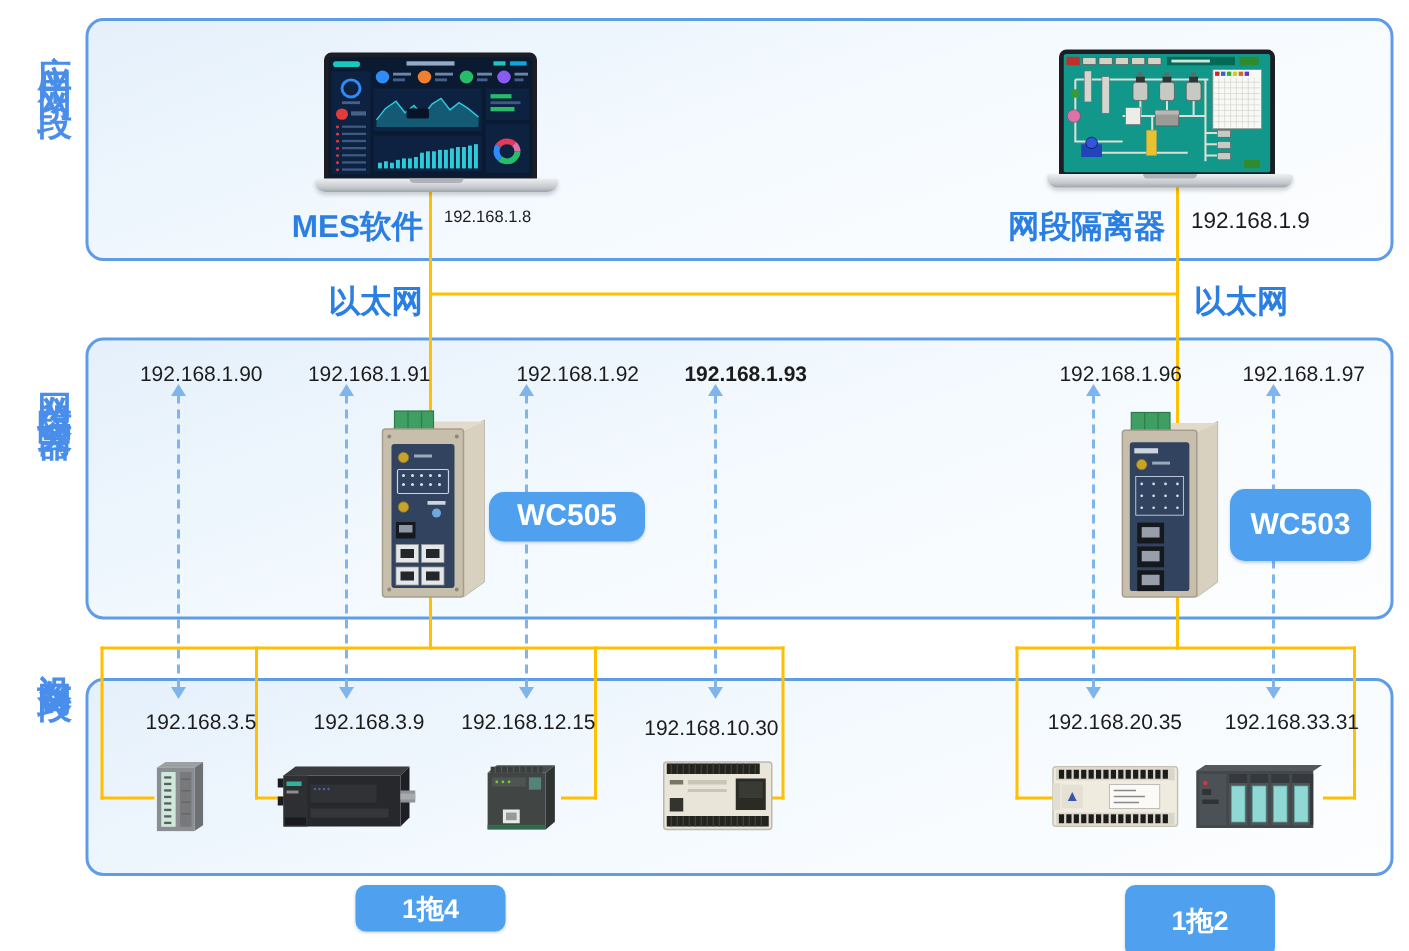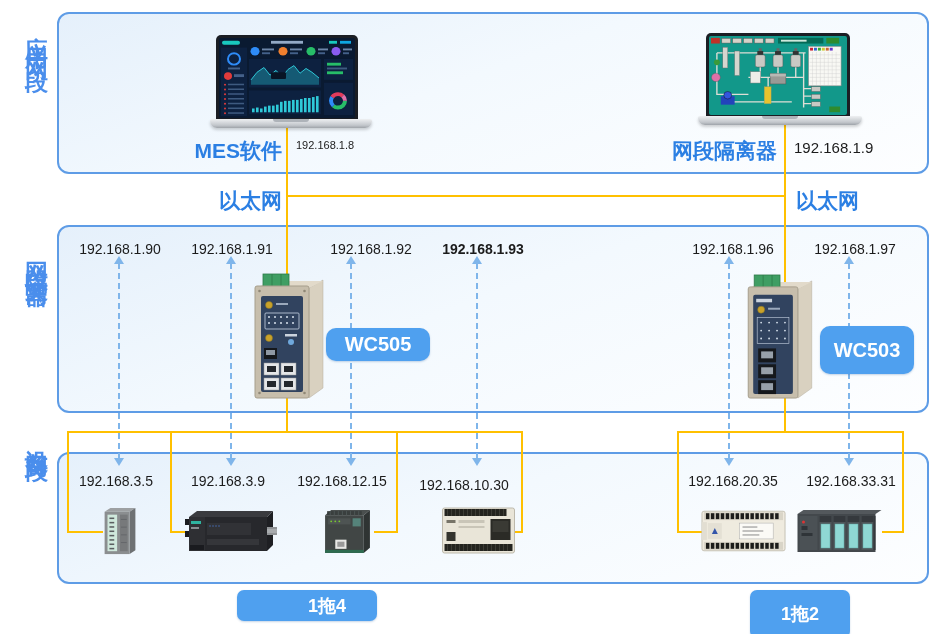--- a/index.html
+++ b/index.html
@@ -22,21 +22,21 @@
   
   .conn{position:absolute;top:256px;height:210px;width:10px;z-index:2;}
   .conn .cline{position:absolute;left:4px;top:7px;bottom:7px;width:0;border-left:2px dashed #7FB5EA;}
   .arr-up{position:absolute;top:0;left:0;width:0;height:0;border:5px solid transparent;
           border-top:0;border-bottom:8px solid #7FB5EA;}
   .arr-down{position:absolute;bottom:0;left:0;width:0;height:0;border:5px solid transparent;
           border-bottom:0;border-top:8px solid #7FB5EA;}
   
   .bluetxt{position:absolute;color:#2B7FE3;font-weight:bold;font-size:21px;z-index:3;white-space:nowrap;}
   .iptxt{position:absolute;color:#1b1b1b;font-size:14.5px;z-index:3;white-space:nowrap;}
-  .ipmid{position:absolute;color:#1b1b1b;font-size:14px;z-index:3;width:110px;text-align:center;white-space:nowrap;}
+  .ipmid{position:absolute;color:#1b1b1b;font-size:14px;z-index:3;width:110px;text-align:right;white-space:nowrap;}
   
   .tagbtn{position:absolute;background:#4FA0EF;color:#fff;font-weight:bold;z-index:4;
           display:flex;align-items:center;justify-content:center;box-shadow:0 1px 2px rgba(30,90,160,.25);}
   .btn-wc{border-radius:10px;font-size:20px;}
   .btn-group{border-radius:7px;font-size:18px;}
   
   .laptop{position:absolute;z-index:3;}
   .lt-screen{position:absolute;background:#1B1E24;border-radius:5px 5px 2px 2px;padding:3px;box-sizing:border-box;}
   .lt-screen svg{display:block;width:100%;height:100%;border-radius:2px;}
   .lt-base{position:absolute;background:linear-gradient(#EEF0F2,#C2C6CB 70%,#9EA3A9);
@@ -512,16 +512,16 @@
           <rect x="54" y="10" width="12" height="6" fill="#35393D"></rect>
         <rect x="55.5" y="18" width="9" height="24" fill="#8FD8D4" stroke="#5FA8A4" stroke-width="0.5"></rect>
         <rect x="68" y="10" width="12" height="34" fill="#4E5458"></rect>
           <rect x="68" y="10" width="12" height="6" fill="#35393D"></rect>
         <rect x="69.5" y="18" width="9" height="24" fill="#8FD8D4" stroke="#5FA8A4" stroke-width="0.5"></rect>
       </g>
       <rect x="80" y="10" width="2" height="34" fill="#35393D"></rect>
     </svg>
   </div>
 
-  <div class="tagbtn btn-group" style="left:237px;top:590px;width:100px;height:31px;padding-left:40px;">1拖4</div>
+  <div class="tagbtn btn-group" style="left:237px;top:590px;width:100px;height:31px;">1拖4</div>
   <div class="tagbtn btn-group" style="left:750px;top:590px;width:100px;height:48px;">1拖2</div>
 
 </div>
 
 </body></html>

